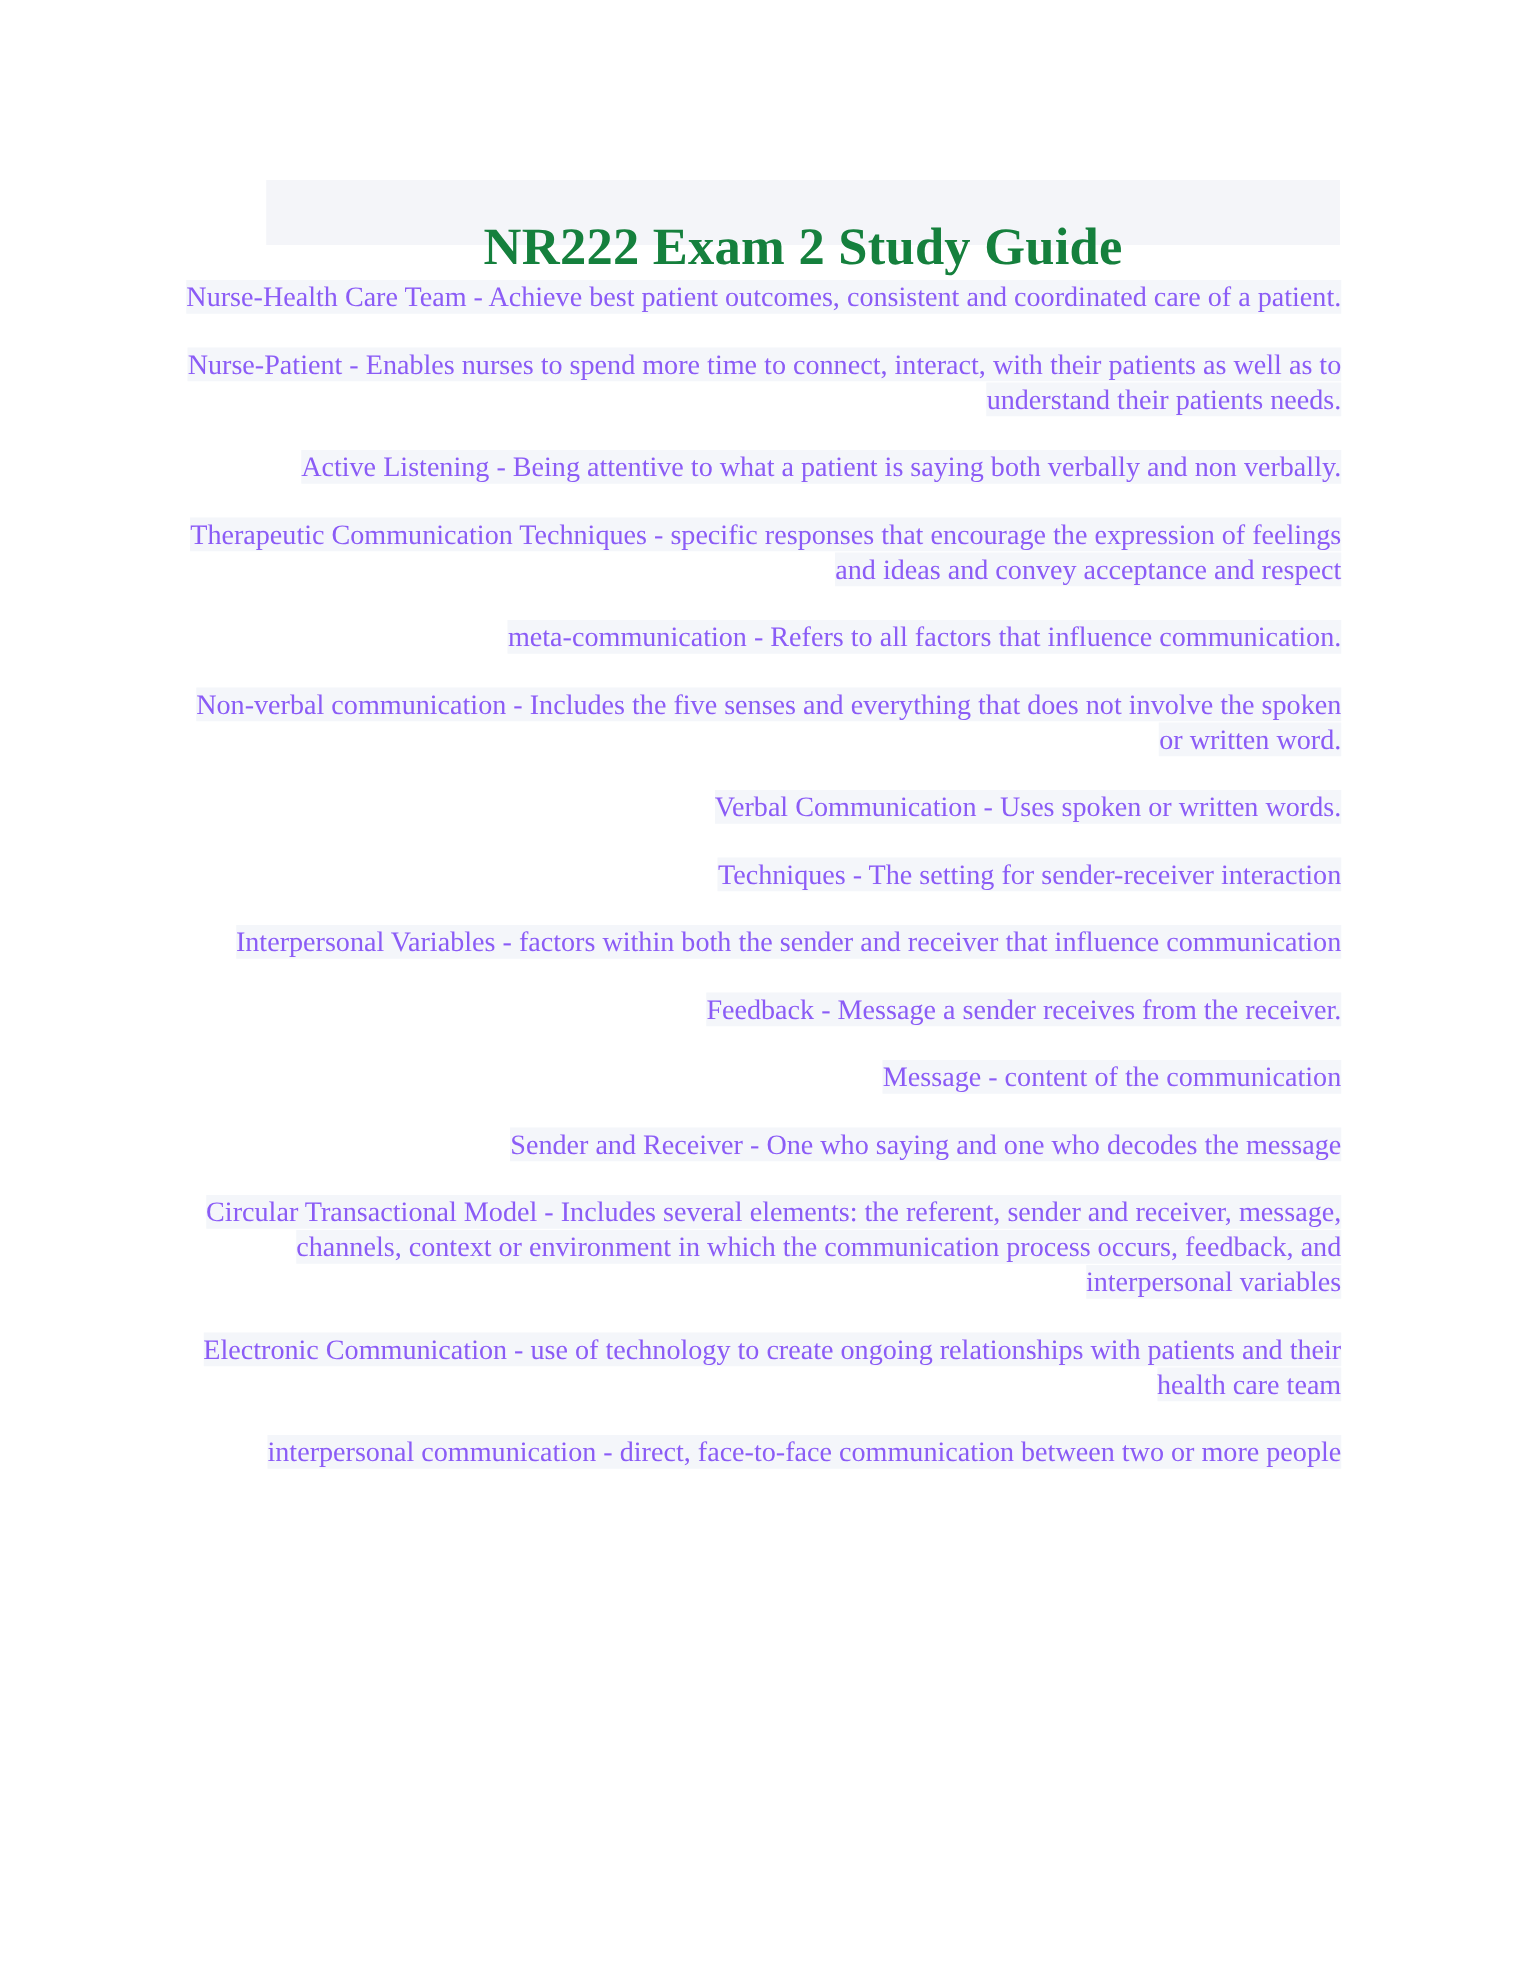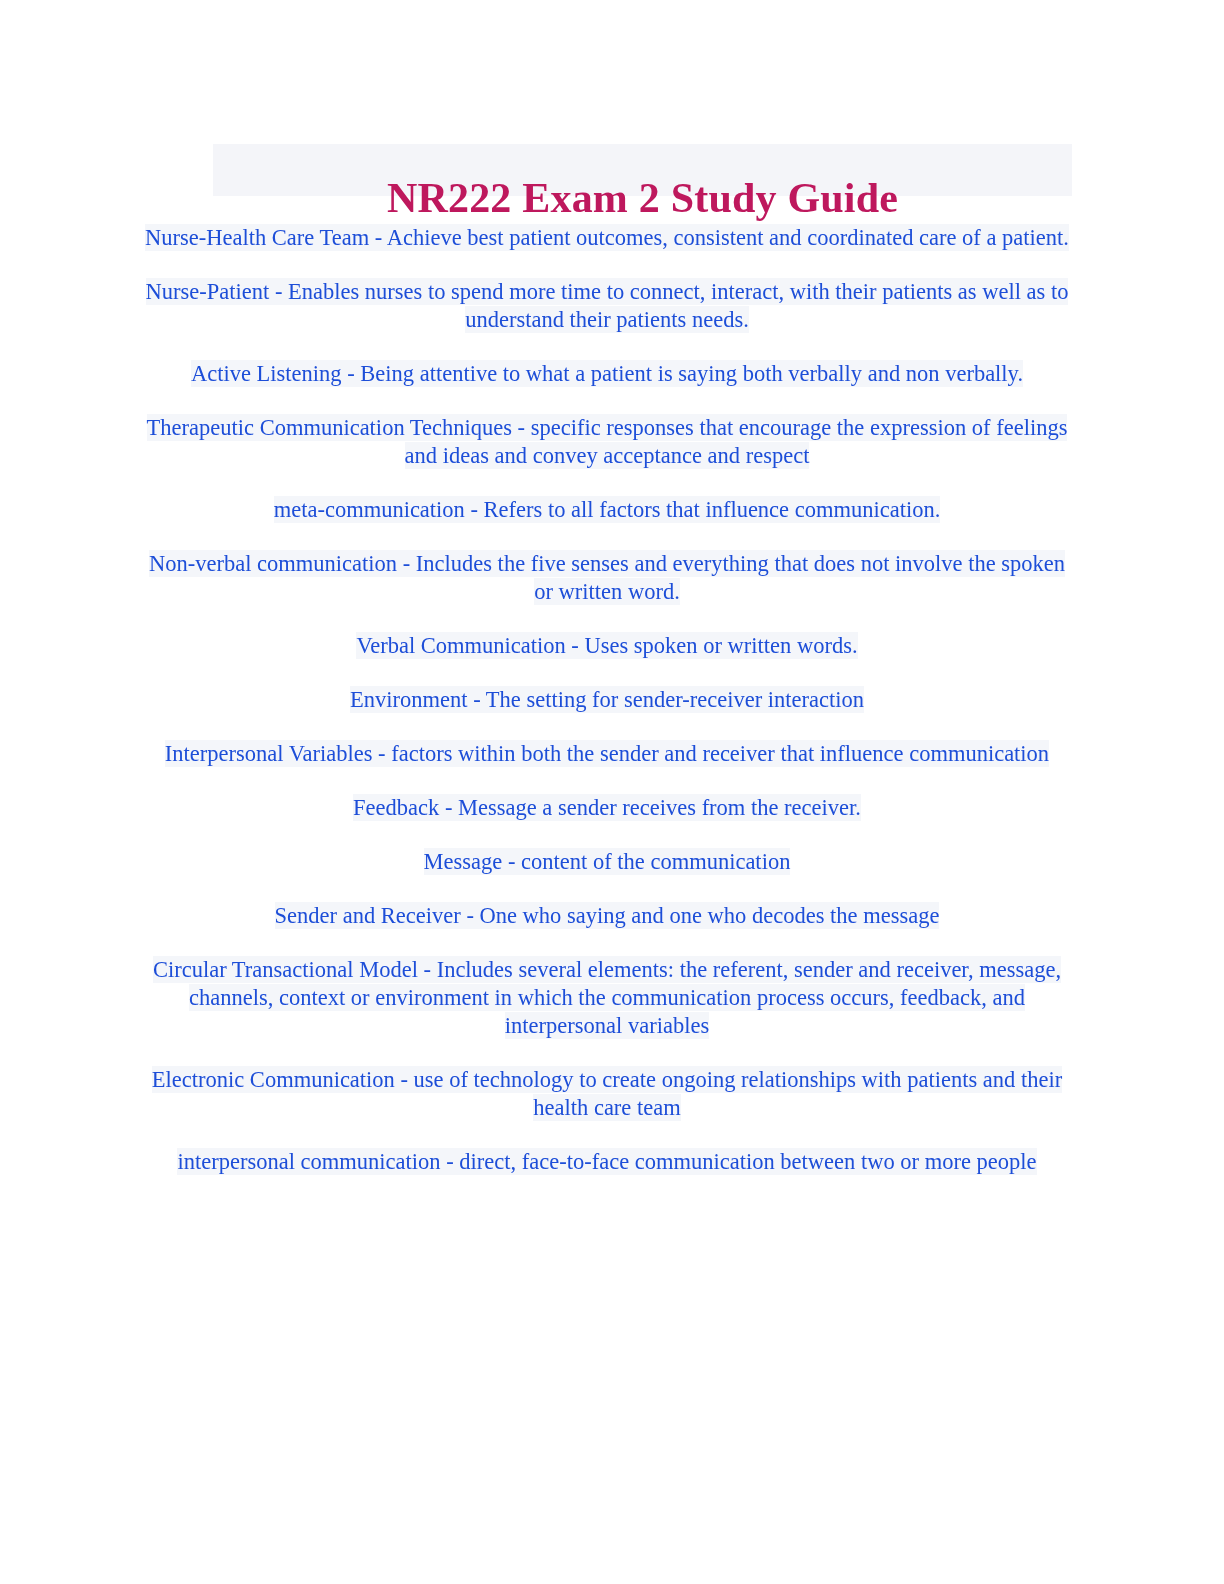--- a/index.html
+++ b/index.html
@@ -34,39 +34,39 @@
   .doc-title {
     position: absolute;
     left: 213px;
     top: 144px;
     width: 859px;
     height: 52px;
     line-height: 52px;
     text-align: center;
     font-size: 42px;
     font-weight: bold;
-    color: #be185d;
+    color: #15803d;
     letter-spacing: 0.2px;
     white-space: nowrap;
   }
 
   
   .body-block {
     position: absolute;
     left: 141px;
     top: 224px;
     width: 932px;
   }
 
   .para {
     margin: 0 0 26px 0;
     font-size: 22.5px;
     line-height: 28px;
-    color: #1d4ed8;
-    text-align: center;
+    color: #8b5cf6;
+    text-align: right;
   }
   .para:last-child {
     margin-bottom: 0;
   }
   .para .hl {
     background: #f4f6fa;
     box-decoration-break: clone;
     -webkit-box-decoration-break: clone;
     padding: 1px 0;
   }
@@ -81,21 +81,21 @@
 
   <div class="body-block">
 
   <p class="para"><span class="hl">Nurse-Health Care Team - Achieve best patient outcomes, consistent and coordinated care of a patient.</span></p>
       <p class="para"><span class="hl">Nurse-Patient - Enables nurses to spend more time to connect, interact, with their patients as well as to understand their patients needs.</span></p>
       <p class="para"><span class="hl">Active Listening - Being attentive to what a patient is saying both verbally and non verbally.</span></p>
       <p class="para"><span class="hl">Therapeutic Communication Techniques - specific responses that encourage the expression of feelings and ideas and convey acceptance and respect</span></p>
       <p class="para"><span class="hl">meta-communication - Refers to all factors that influence communication.</span></p>
       <p class="para"><span class="hl">Non-verbal communication - Includes the five senses and everything that does not involve the spoken or written word.</span></p>
       <p class="para"><span class="hl">Verbal Communication - Uses spoken or written words.</span></p>
-      <p class="para"><span class="hl">Environment - The setting for sender-receiver interaction</span></p>
+      <p class="para"><span class="hl">Techniques - The setting for sender-receiver interaction</span></p>
       <p class="para"><span class="hl">Interpersonal Variables - factors within both the sender and receiver that influence communication</span></p>
       <p class="para"><span class="hl">Feedback - Message a sender receives from the receiver.</span></p>
       <p class="para"><span class="hl">Message - content of the communication</span></p>
       <p class="para"><span class="hl">Sender and Receiver - One who saying and one who decodes the message</span></p>
       <p class="para"><span class="hl">Circular Transactional Model - Includes several elements: the referent, sender and receiver, message, channels, context or environment in which the communication process occurs, feedback, and interpersonal variables</span></p>
       <p class="para"><span class="hl">Electronic Communication - use of technology to create ongoing relationships with patients and their health care team</span></p>
       <p class="para"><span class="hl">interpersonal communication - direct, face-to-face communication between two or more people</span></p>
     </div>
 
 </div>

